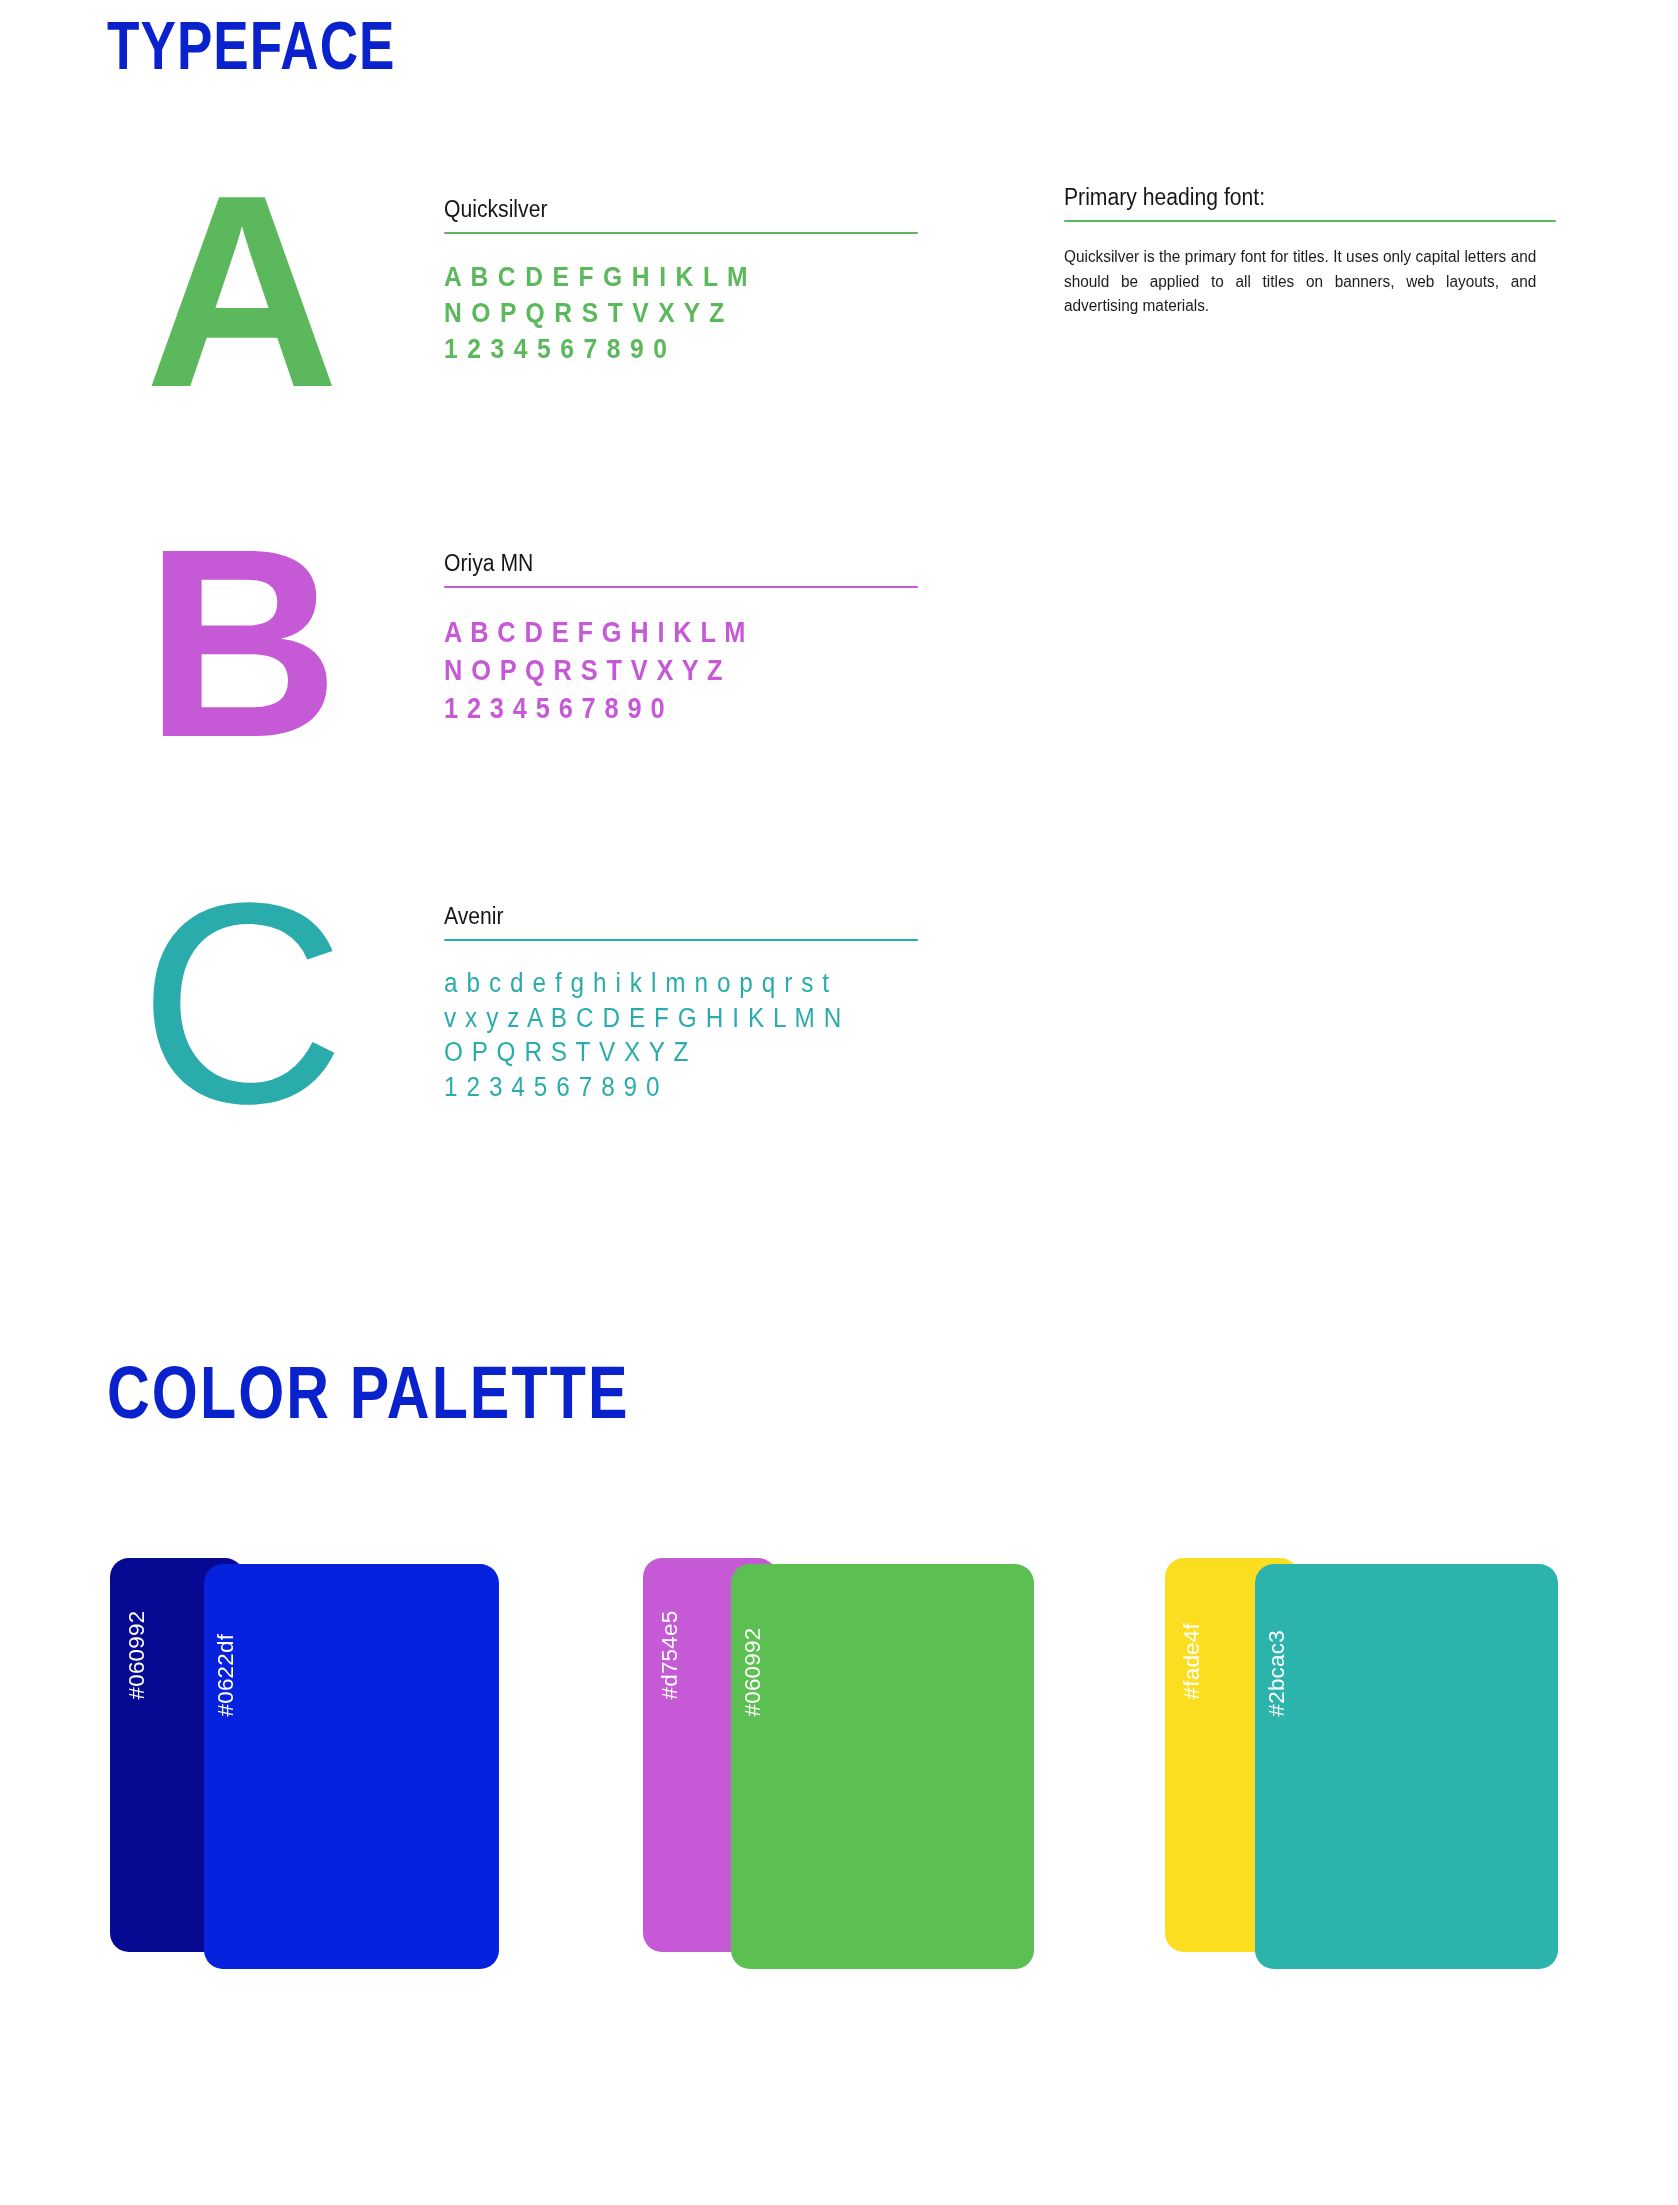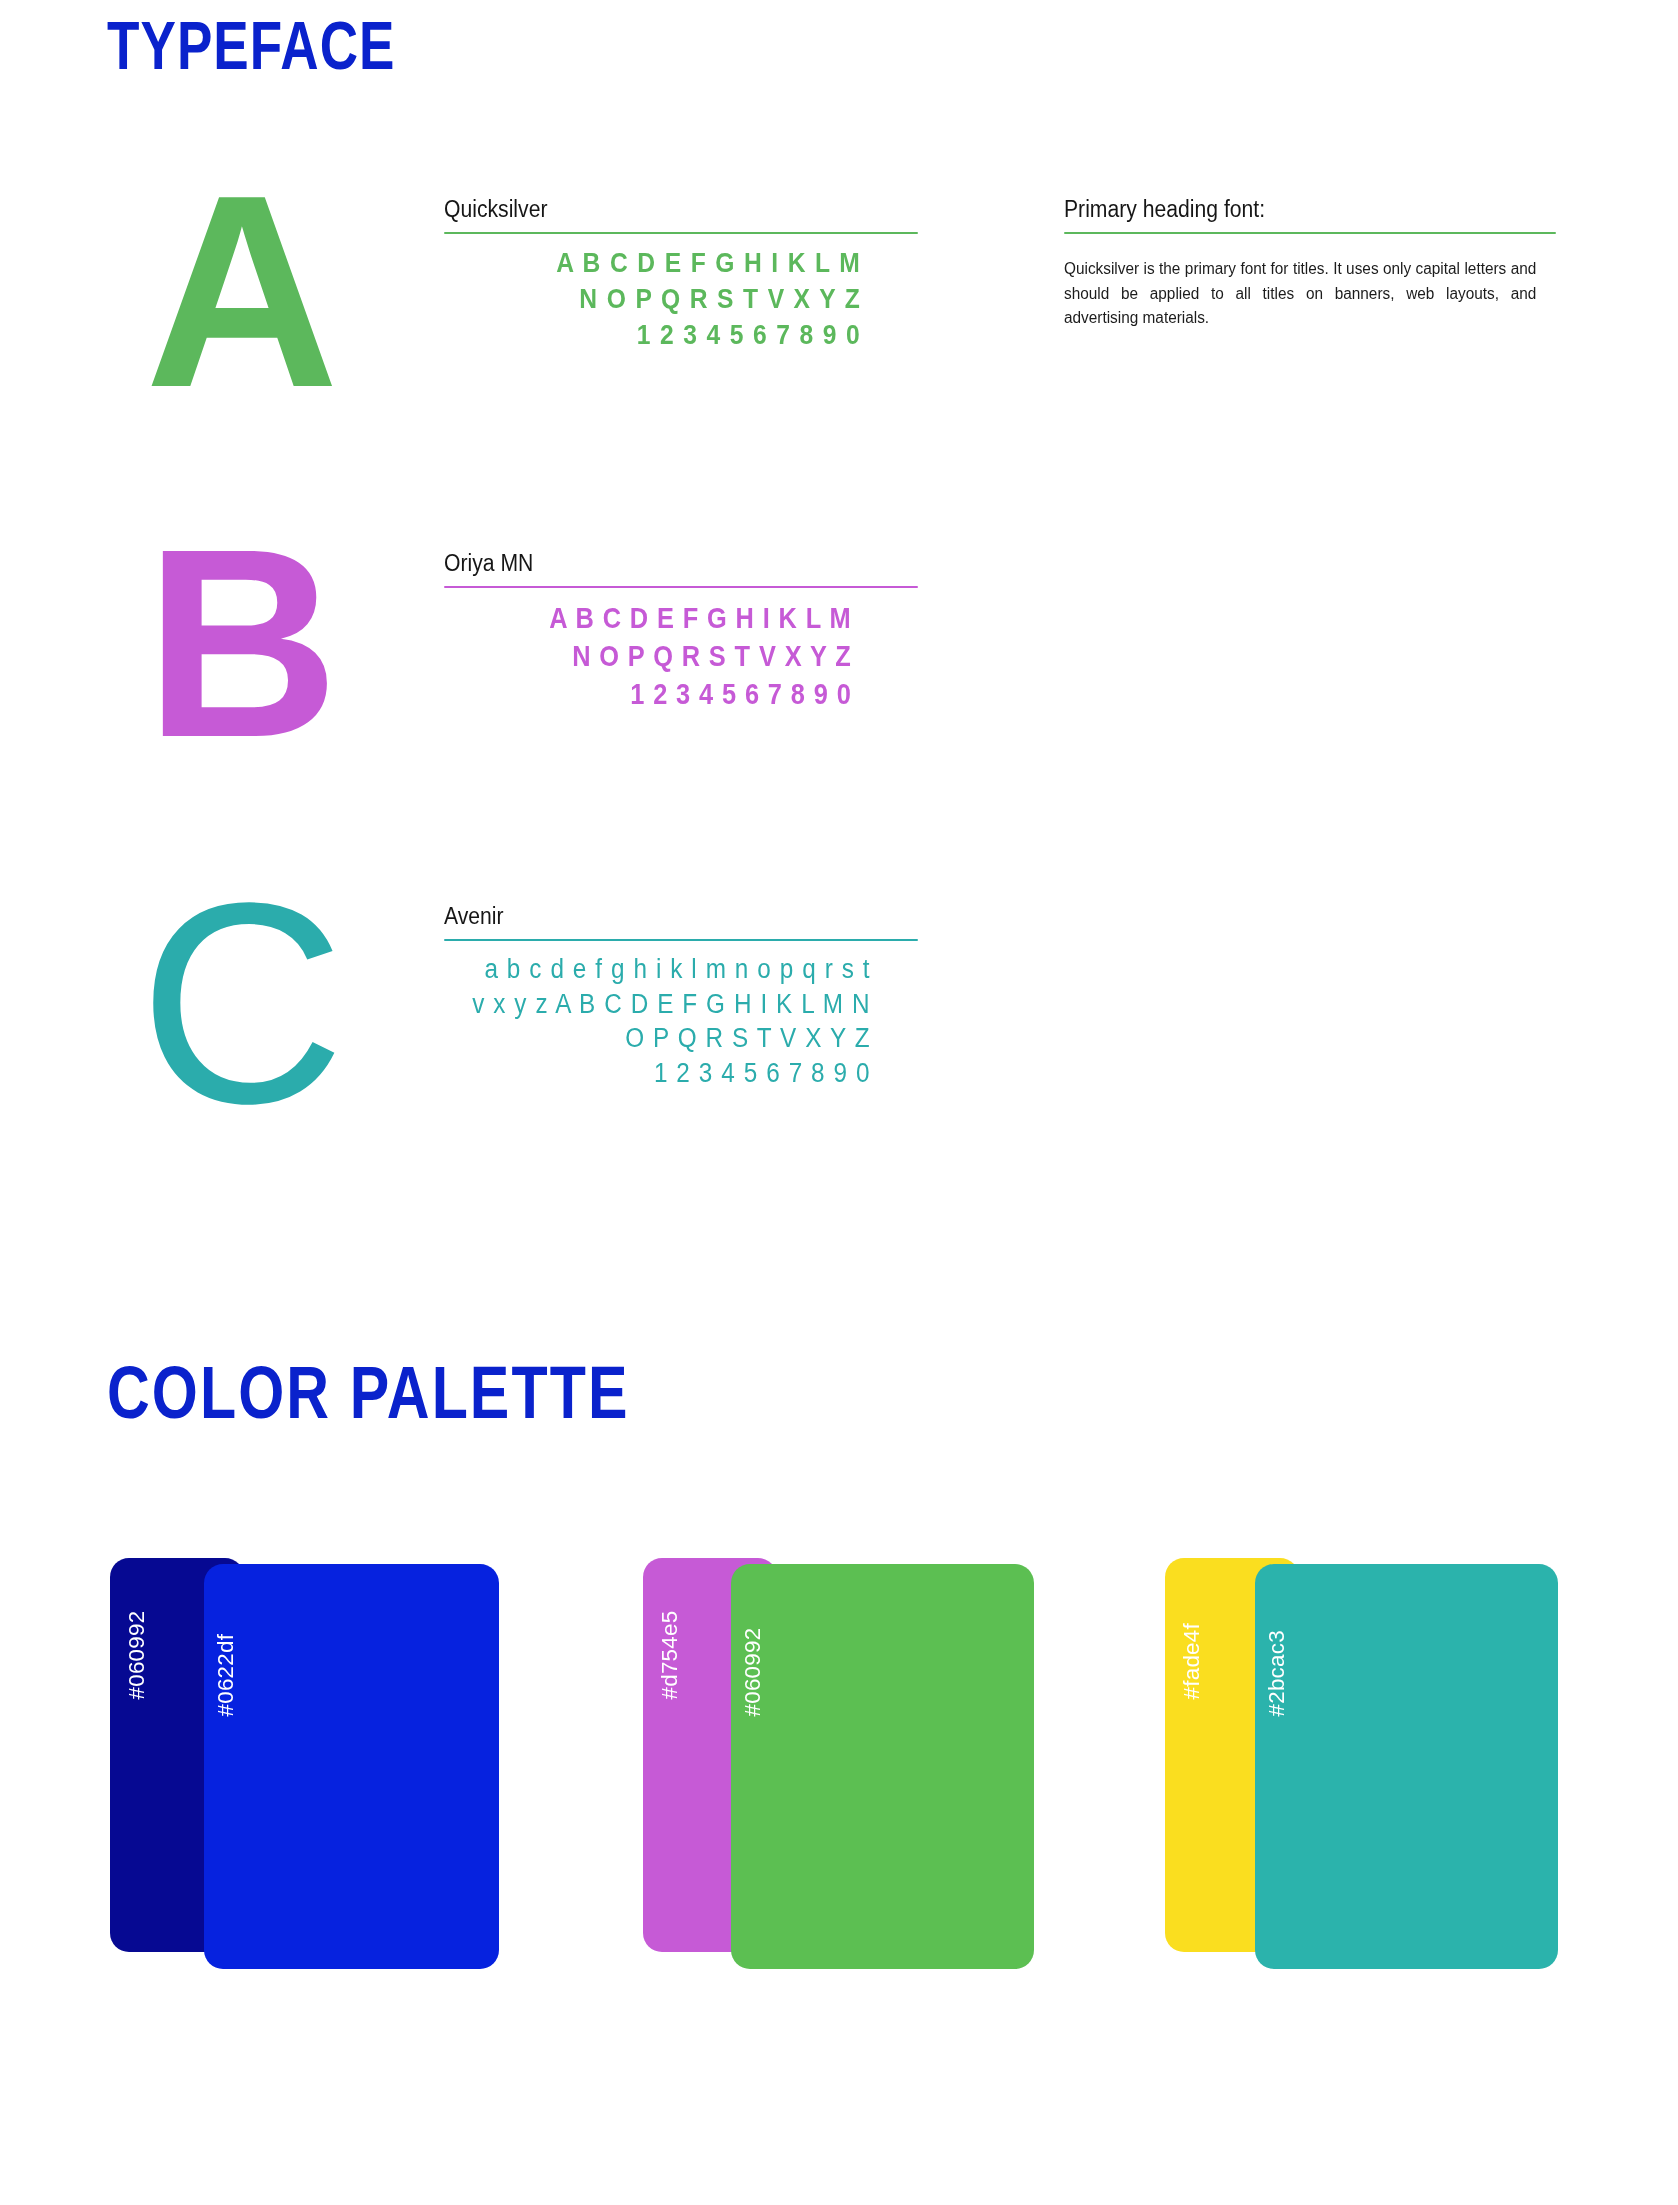--- a/index.html
+++ b/index.html
@@ -50,44 +50,43 @@
     font-size: 278px;
     line-height: 0.82;
     text-align: center;
     transform-origin: center top;
   }
   #big-a { transform: scale(1.0, 1.02); font-size: 269px; }
   #big-b { font-size: 269px; }
   #big-c { font-weight: 400; font-size: 286px; }
 
   .spec-col { position: absolute; left: 444px; top: 18px; width: 474px; }
-  .desc-col { position: absolute; left: 1064px; top: 18px; width: 492px; }
+  .desc-col { position: absolute; left: 1064px; top: 6px; width: 492px; }
 
   .col-head {
     font-family: "Liberation Sans", sans-serif;
     font-weight: 400;
     font-size: 23px;
     color: #161616;
     line-height: 1.1;
     transform: scaleX(0.92);
     transform-origin: left center;
     white-space: nowrap;
   }
   .rule {
     width: 100%;
     height: 2.2px;
     margin-top: 9.8px;
     border-radius: 1.3px;
   }
 
   .specimen {
-    margin-top: 11px;
+    margin-top: 25px;
     font-family: "Liberation Sans", sans-serif;
     line-height: 1.28;
-    text-align: right;
   }
   .spec-line { white-space: nowrap; display: block; }
 
   
   .qs .spec-line {
     font-weight: 700;
     font-size: 28px;
     letter-spacing: 0.055em;
     transform: scaleX(0.88);
     transform-origin: left center;

